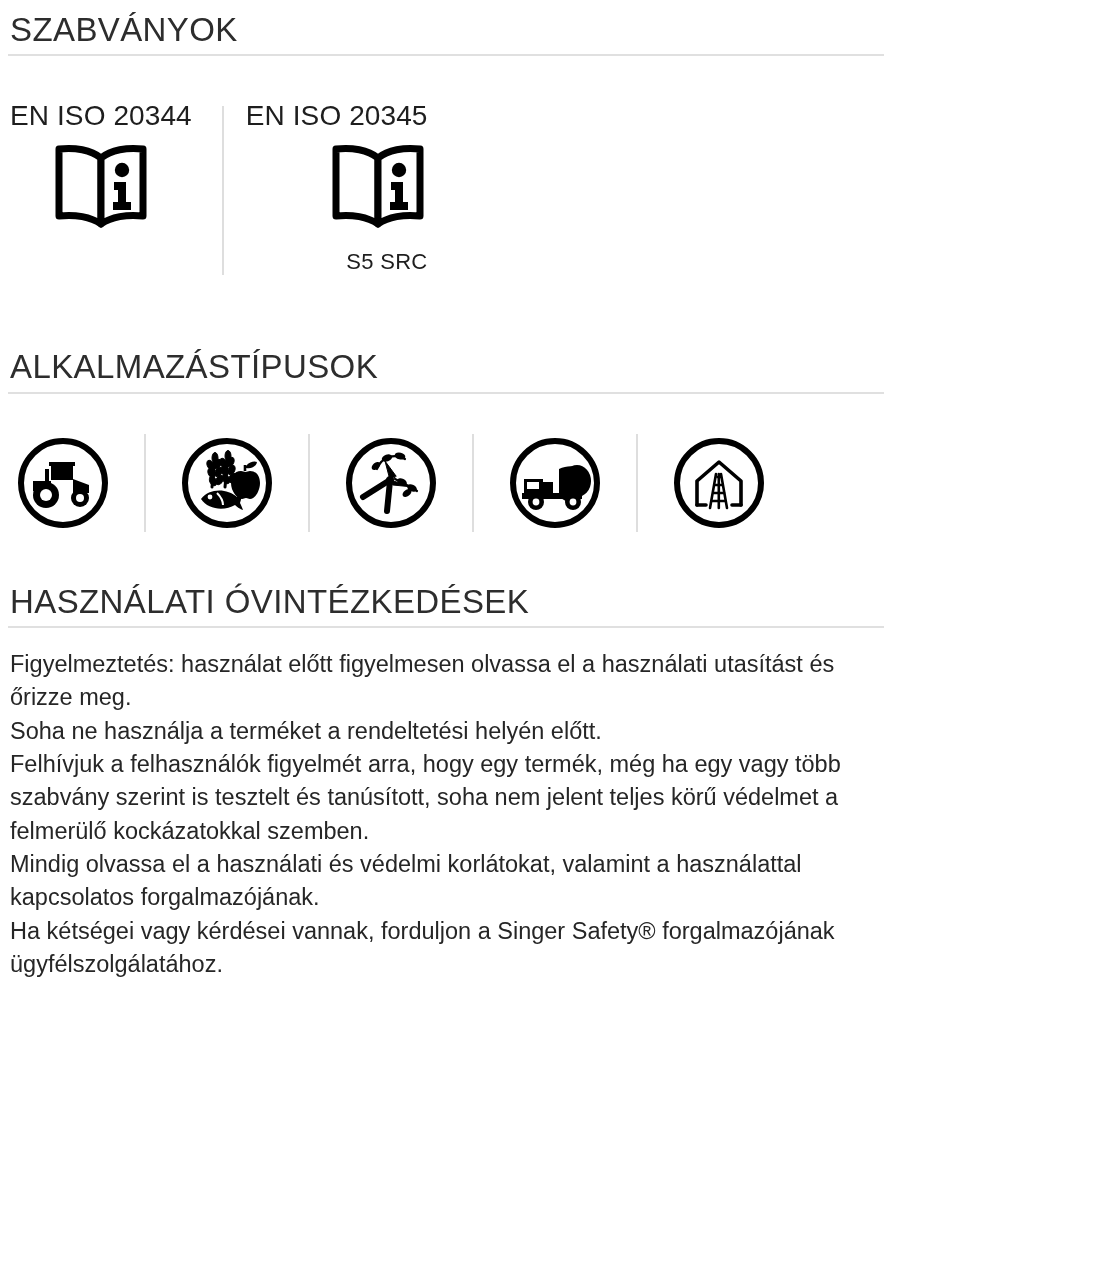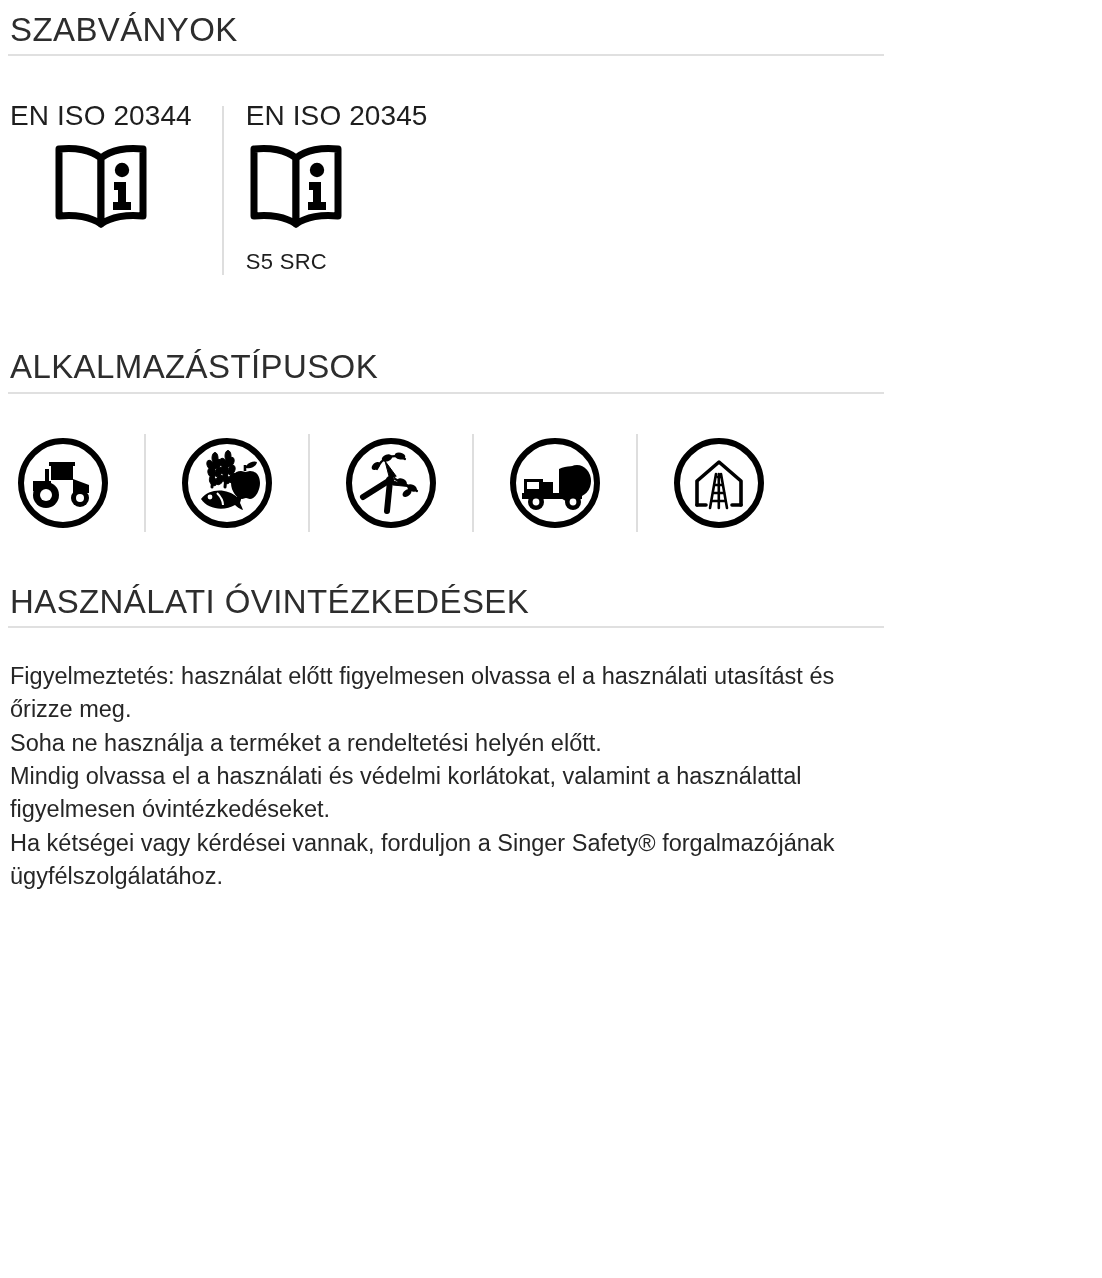--- a/index.html
+++ b/index.html
@@ -41,21 +41,21 @@
 
   
   .standards-row {
     display: flex;
     align-items: flex-start;
     margin-top: 44px;
   }
   .standard-block {
     display: flex;
     flex-direction: column;
-    align-items: flex-start;
+    align-items: flex-end;
     padding: 0 22px;
     min-width: 160px;
   }
   .standard-block.first { padding-left: 2px; padding-right: 30px; align-items: center; }
   .standard-code {
     font-size: 28px;
     font-weight: 400;
     color: #1e1e1e;
     letter-spacing: 0.1px;
     margin-bottom: 12px;
@@ -94,21 +94,21 @@
   .v-divider-sm {
     width: 2px;
     height: 98px;
     background: #dedede;
     flex: 0 0 auto;
     margin: 0 26px;
   }
 
   
   .precautions {
-    margin-top: 32px;
+    margin-top: 20px;
   }
   .precautions p {
     font-size: 23.5px;
     line-height: 1.42;
     color: #262626;
     margin: 0;
     padding: 0 6px 0 2px;
     font-weight: 400;
   }
   .spacer-lg { height: 74px; }
@@ -328,18 +328,19 @@
   </section>
 
   <div class="spacer-md"></div>
   <section class="section">
     <h2 class="section-title">HASZNÁLATI ÓVINTÉZKEDÉSEK</h2>
     <div class="rule"></div>
 
     <div class="precautions">
       <p>Figyelmeztetés: használat előtt figyelmesen olvassa el a használati utasítást és őrizze meg.</p>
       <p>Soha ne használja a terméket a rendeltetési helyén előtt.</p>
-      <p>Mindig olvassa el a használati és védelmi korlátokat, valamint a használattal figyelmesen óvintézkedéseket.</p>
+      <p>Felhívjuk a felhasználók figyelmét arra, hogy egy termék, még ha egy vagy több szabvány szerint is tesztelt és tanúsított, soha nem jelent teljes körű védelmet a felmerülő kockázatokkal szemben.</p>
+      <p>Mindig olvassa el a használati és védelmi korlátokat, valamint a használattal kapcsolatos forgalmazójának.</p>
       <p>Ha kétségei vagy kérdései vannak, forduljon a Singer Safety® forgalmazójának ügyfélszolgálatához.</p>
     </div>
   </section>
 
 </div>
 
 </body></html>

